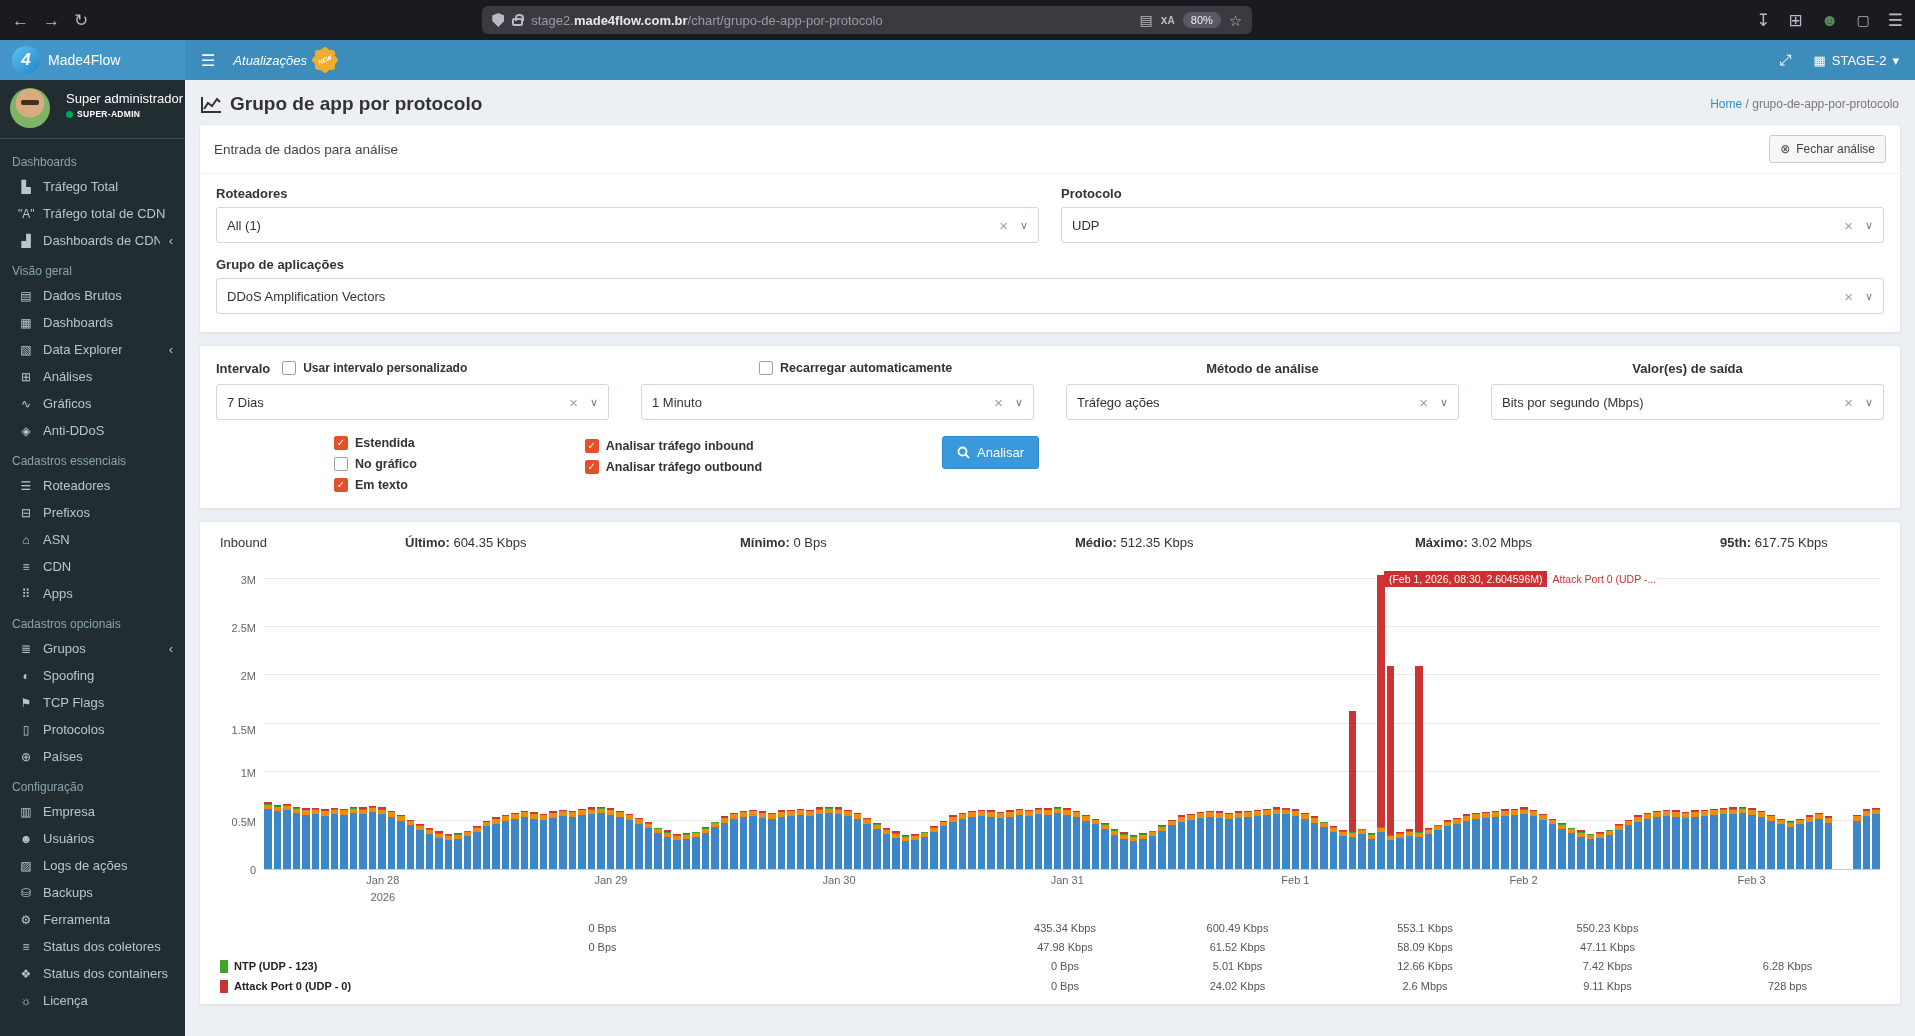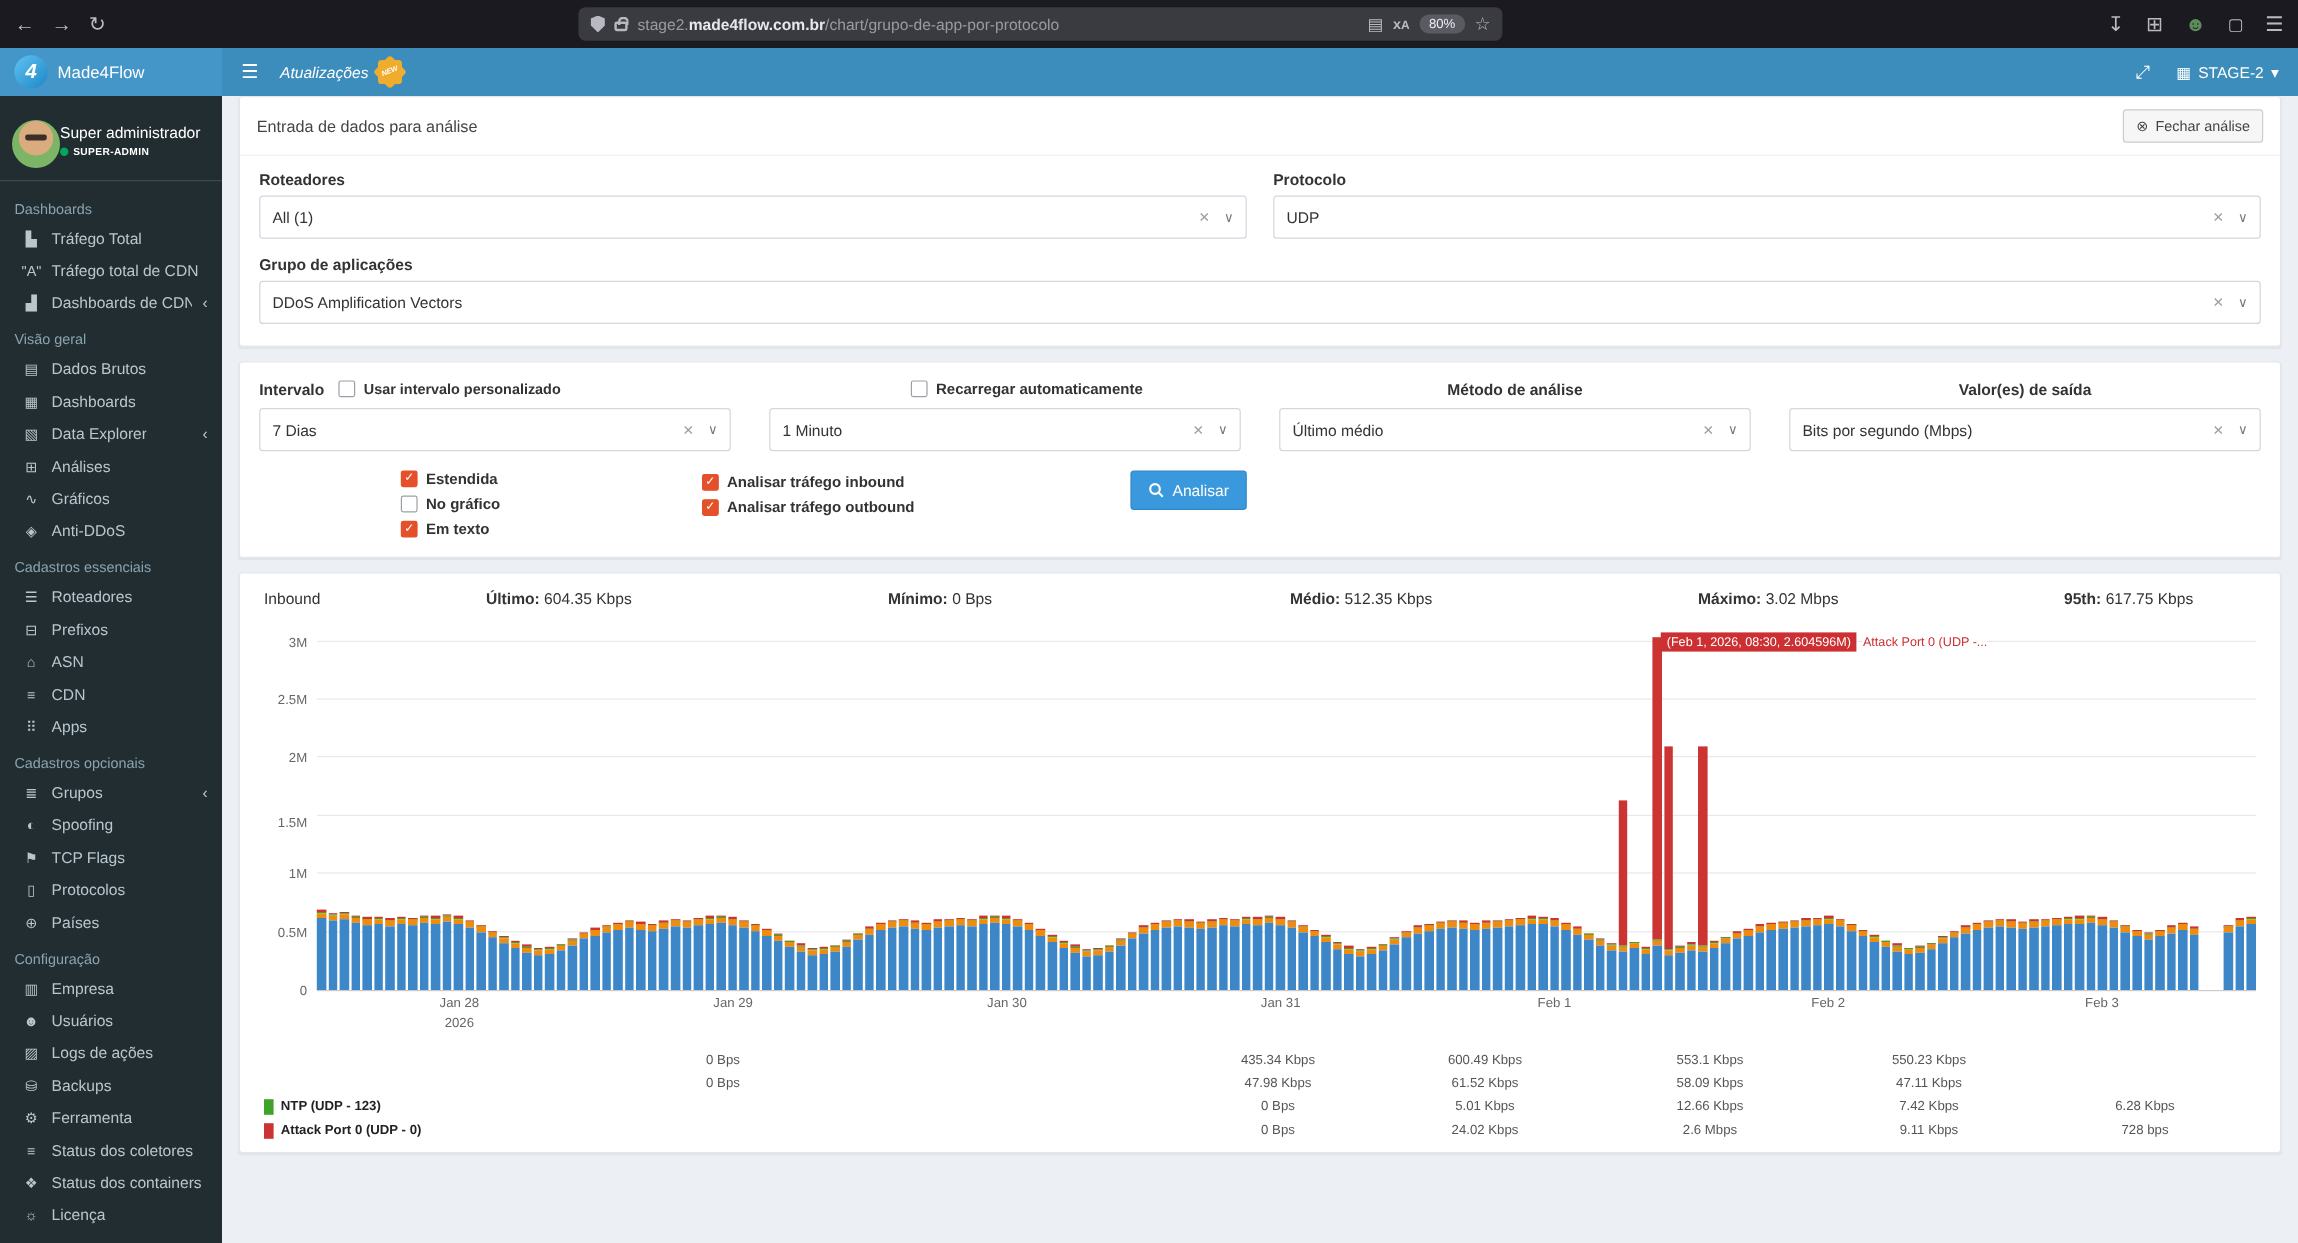--- a/index.html
+++ b/index.html
@@ -38,21 +38,21 @@
     font-size:6px; font-weight:bold; color:#fff; transform:rotate(-22deg); z-index:1; }
   .top-right { margin-left:auto; display:flex; align-items:center; gap:22px; font-size:13px; }
   .env { display:flex; align-items:center; gap:6px; cursor:pointer; }
 
   
   .shell { display:flex; height:956px; }
   .sidebar { width:185px; background:#222d32; overflow:hidden; flex-shrink:0; }
   .main { flex:1; overflow:hidden; }
 
   
-  .user-panel { display:flex; gap:0; padding:20px 10px 10px; border-bottom:1px solid #3a4a52; }
+  .user-panel { display:flex; gap:16px; padding:8px 10px 10px; border-bottom:1px solid #3a4a52; }
   .avatar { width:40px; height:40px; border-radius:50%; background:radial-gradient(circle at 50% 38%, #d9ab7e 0 44%, #7db567 46%); position:relative; flex-shrink:0;}
   .avatar::before { content:""; position:absolute; left:11px; right:11px; top:12px; height:5px; background:#3c2f25; border-radius:2px;}
   .uname { color:#fff; font-size:13px; margin-top:3px; white-space:nowrap; }
   .urole { display:flex; align-items:center; gap:4px; margin-top:3px; }
   .dot { width:7px; height:7px; border-radius:50%; background:#00a65a; }
   .urole span { color:#fff; font-size:8.5px; font-weight:bold; letter-spacing:.3px; }
   .menu { padding-top:6px; }
   .m-header { color:#8aa4af; font-size:12px; padding:10px 12px 4px; }
   .m-item { display:flex; align-items:center; gap:9px; color:#b8c7ce; font-size:13px; padding:6px 12px 6px 18px; cursor:pointer; }
   .m-ic { width:16px; text-align:center; font-size:12px; flex-shrink:0; }
@@ -303,20 +303,34 @@
           <span class="m-lbl">Status dos containers</span>
         </div>
         <div class="m-item">
           <span class="m-ic">☼</span>
           <span class="m-lbl">Licença</span>
         </div>
       </div>
   </div>
 
   <div class="main">
+    <div class="content-header">
+      <div class="page-title">
+        <svg width="21" height="17" viewBox="0 0 21 17">
+            <path d="M1 1 V16 H20" stroke="#333" stroke-width="2" fill="none"></path>
+            <polyline points="3,13 7,7 11,10 16,3 19,6" stroke="#333" stroke-width="2" fill="none"></polyline>
+          </svg>
+        <span>Grupo de app por protocolo</span>
+      </div>
+      <div class="crumb">
+        <a>Home</a>
+        <span>/</span>
+        <span>grupo-de-app-por-protocolo</span>
+      </div>
+    </div>
 
     <div class="card">
       <div class="card-head">
         <span class="card-title">Entrada de dados para análise</span>
         <button class="btn-default">
           <span>⊗</span>
           <span>Fechar análise</span>
         </button>
       </div>
       <div class="card-body">
@@ -377,21 +391,21 @@
               <span class="sval">1 Minuto</span>
               <span class="sclear">×</span>
               <span class="scaret">∨</span>
             </div>
           </div>
           <div>
             <div class="lblrow center">
                 <span class="flabel" style="margin:0">Método de análise</span>
               </div>
             <div class="select">
-              <span class="sval">Último médio</span>
+              <span class="sval">Tráfego ações</span>
               <span class="sclear">×</span>
               <span class="scaret">∨</span>
             </div>
           </div>
           <div>
             <div class="lblrow center">
                 <span class="flabel" style="margin:0">Valor(es) de saída</span>
               </div>
             <div class="select">
               <span class="sval">Bits por segundo (Mbps)</span>

